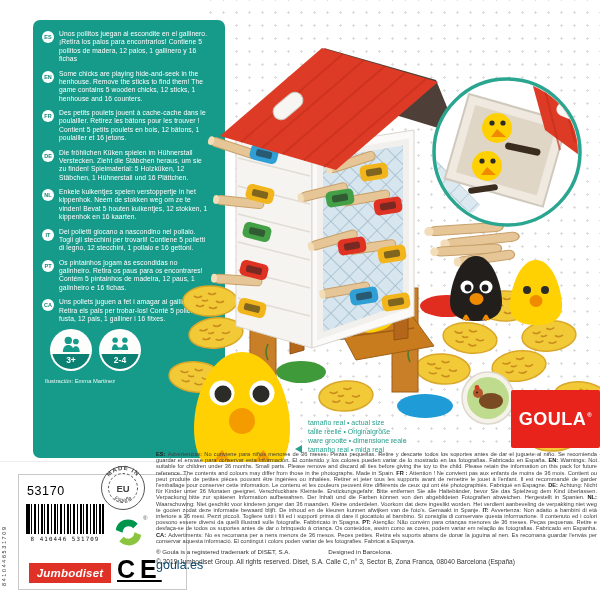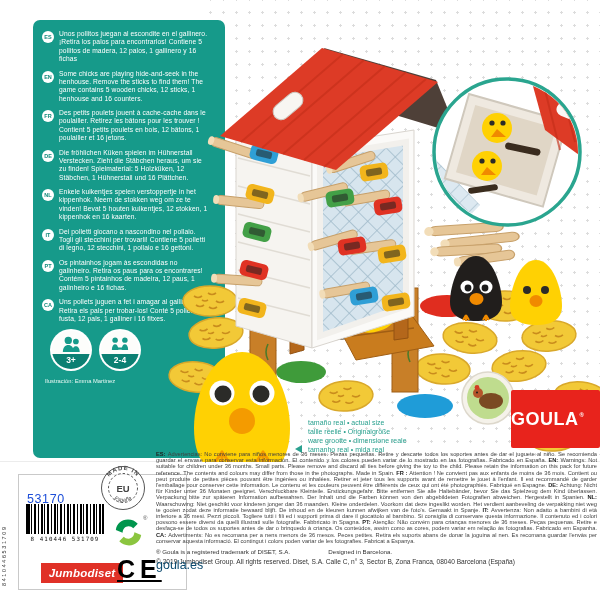--- a/index.html
+++ b/index.html
@@ -28,37 +28,37 @@
   
   .photo-svg{position:absolute;left:0;top:0;z-index:2;}
 
   
   .size-note{position:absolute;left:308px;top:418px;font-size:7px;line-height:9px;color:#2aa18f;z-index:3;}
   .size-arrow{position:absolute;left:295px;top:445px;width:0;height:0;border-top:4px solid transparent;
     border-bottom:4px solid transparent;border-right:7px solid #2aa18f;z-index:3;}
 
   
   .goula{position:absolute;left:511px;top:390px;width:89px;height:58px;background:#e8231c;color:#fff;
-    display:flex;align-items:center;font-weight:bold;font-size:18px;letter-spacing:.5px;
+    display:flex;align-items:center;justify-content:center;font-weight:bold;font-size:18px;letter-spacing:.5px;
     border-radius:2px;z-index:4;}
   .goula sup{font-size:6px;margin-left:1px;margin-top:-8px;}
 
   
   .vert-code{position:absolute;left:1px;top:472px;height:114px;writing-mode:vertical-rl;transform:rotate(180deg);
     font-size:5.5px;letter-spacing:1.6px;color:#333;z-index:5;}
   .code-box{position:absolute;left:18px;top:474px;width:167px;height:114px;background:#fff;border:1px solid #c9c9c9;z-index:5;}
-  .sku{position:absolute;left:8px;top:9px;font-size:12.5px;color:#1d4ed8;letter-spacing:.6px;margin-top:8px;}
+  .sku{position:absolute;left:8px;top:9px;font-size:12.5px;color:#000000;letter-spacing:.6px;}
   .barcode{position:absolute;left:7px;top:29px;width:78px;height:42px;}
   .bars{height:30px;border-left:2px solid #000;border-right:2px solid #000;
     background:repeating-linear-gradient(90deg,#000 0 1.6px,#fff 1.6px 3.1px,#000 3.1px 4.3px,#fff 4.3px 6.5px);}
   .digits{font-size:5.8px;letter-spacing:1.1px;text-align:center;color:#111;margin-top:1.5px;font-family:"DejaVu Sans Mono",monospace;white-space:nowrap;}
   .greendot{position:absolute;left:96px;top:44px;width:27px;height:27px;}
   .greendot-r{position:absolute;left:124px;top:40px;font-size:6px;color:#555;}
   .jumbo{position:absolute;left:10px;top:88px;width:82px;height:20px;background:#e03127;color:#fff;font-weight:bold;
-    font-style:italic;font-size:11.5px;display:flex;align-items:center;justify-content:center;letter-spacing:.2px;margin-left:12px;}
+    font-style:italic;font-size:11.5px;display:flex;align-items:center;justify-content:center;letter-spacing:.2px;}
   .ce{position:absolute;left:98px;top:80px;font-size:25px;font-weight:bold;letter-spacing:5px;color:#000;text-decoration:underline;}
   .stamp{position:absolute;left:99px;top:461px;width:48px;height:54px;z-index:6;}
   .warnings{position:absolute;left:156px;top:451px;width:441px;font-size:5.7px;line-height:6.2px;text-align:justify;color:#3f3f3f;z-index:5;}
   .warnings b{color:#1d1d1d;}
   .legal-row{position:absolute;left:156px;top:548px;font-size:6.2px;color:#333;display:flex;gap:38px;z-index:5;}
   .copyright{position:absolute;left:156px;top:558px;font-size:6.6px;color:#333;z-index:5;}
   .website{position:absolute;left:156px;top:558px;font-size:12.5px;font-weight:normal;color:#0c4a6e;z-index:5;}
 </style>
 </head>
 <body>

